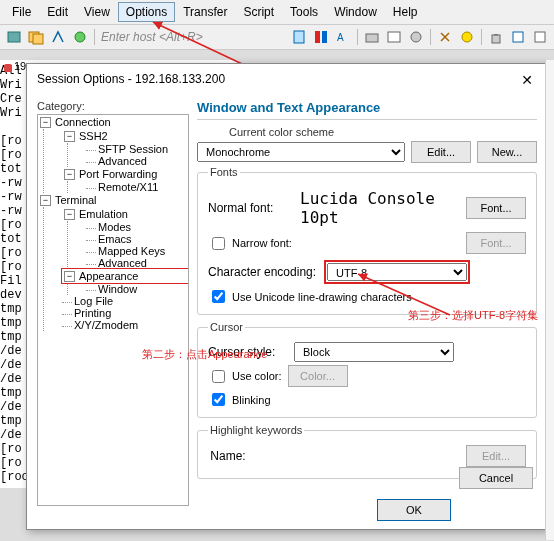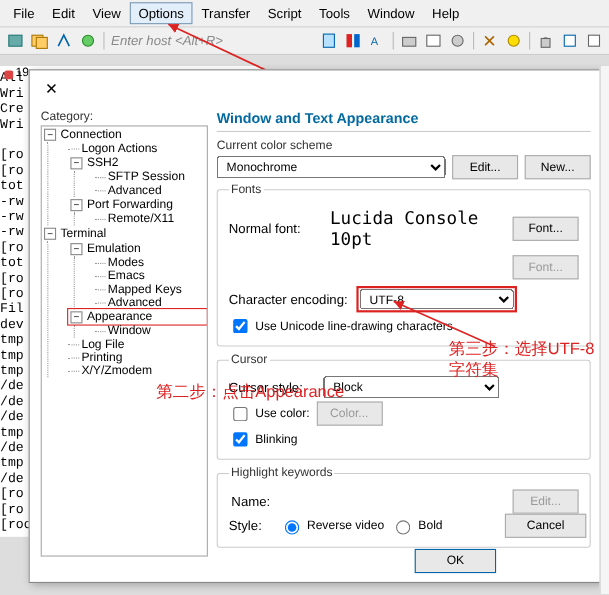--- a/index.html
+++ b/index.html
@@ -22,34 +22,34 @@
   .tree li { padding:0; position:relative;}
   .tree .node { display:flex; align-items:center; padding:1px 2px;}
   .tree .tgl { width:9px; height:9px; border:1px solid #888; display:inline-flex; align-items:center; justify-content:center; font-size:9px; line-height:9px; margin-right:4px; background:#fff;}
   .tree .children { padding-left:18px; border-left:1px dotted #999; margin-left:5px;}
   .tree .leaf::before { content:""; display:inline-block; width:10px; border-top:1px dotted #999; margin-right:2px; vertical-align:middle;}
   .tree .sel { outline:1px solid #d22; outline-offset:0;}
   .right-pane { flex:1; margin-left:8px; position:relative;}
   fieldset { border:1px solid #ccc; border-radius:3px; margin:0 0 6px 0; padding:6px 10px 8px 10px;}
   legend { color:#333; font-size:11px;}
   .section-head { color:#0369a1; font-weight:bold; font-size:13px; border-bottom:1px solid #ccc; padding-bottom:4px; margin-bottom:6px;}
-  .section-label { font-size:11px; color:#333; margin-bottom:2px;}
+  .section-label { font-size:11px; color:#333; margin-bottom:2px;margin-left:32px;}
   .row { display:flex; align-items:center; gap:6px; margin:3px 0;}
   select, input[type=text]{ font-size:11px; padding:2px 4px;}
   .combo { flex:1; height:20px;}
   button.winbtn { background:#e8e8e8; border:1px solid #aaa; height:22px; font-size:11px; padding:0 11px; min-width:60px;}
   button.winbtn:disabled{ color:#999;}
   .normal-font-box { flex:1; background:#fff; padding:2px 6px; font-family:"Lucida Console",monospace; font-size:16px;}
   .chk { display:flex; align-items:center; gap:4px; font-size:11px;}
   .encode-sel-box { border:2px solid #d22; padding:1px; display:inline-block;}
   .encode-sel { width:140px; height:18px;}
   .radio { display:flex; align-items:center; gap:4px; font-size:11px;}
   .dlg-foot { position:absolute; bottom:8px; right:14px; display:flex; gap:8px;}
   .dlg-foot .winbtn { min-width:74px;}
-  .annot { position:absolute; color:#d22; font-size:15px; font-family:"Microsoft YaHei",sans-serif; pointer-events:none;}
+  .annot { position:absolute; color:#d22; font-size:11px; font-family:"Microsoft YaHei",sans-serif; pointer-events:none;}
   .arrow { position:absolute; pointer-events:none;}
 </style>
 </head>
 <body>
 
 <div class="menubar">
   <span>File</span>
   <span>Edit</span>
   <span>View</span>
   <span class="active">Options</span>
@@ -155,35 +155,35 @@
       <marker id="ah1" markerWidth="8" markerHeight="8" refX="6" refY="3" orient="auto">
         <path d="M0 0 L6 3 L0 6 Z" fill="#d22"></path>
       </marker>
     </defs>
     <line x1="110" y1="50" x2="8" y2="2" stroke="#d22" stroke-width="1.5" marker-end="url(#ah1)"></line>
   </svg>
 <div class="annot" style="left:260px; top:66px;">第一步：选择Session Options</div>
 
 <div class="dialog">
   <div class="dlg-title">
+    <span>Session Options - 192.168.133.200</span>
     <span class="dlg-close">✕</span>
   </div>
   <div class="dlg-body">
 
     <div class="tree-wrap">
       <div class="cat-label">Category:</div>
       <div class="tree">
         <ul>
           <li>
               <div class="node">
                 <span class="tgl">−</span>
                 <span>Connection</span>
               </div>
             <ul class="children">
-              <li class="leaf"><span>Logon Actions</span></li>
               <li>
                   <div class="node">
                     <span class="tgl">−</span>
                     <span>SSH2</span>
                   </div>
                 <ul class="children">
                   <li class="leaf"><span>SFTP Session</span></li>
                   <li class="leaf"><span>Advanced</span></li>
                 </ul>
                 </li>
@@ -245,20 +245,24 @@
       </div>
 
       <fieldset>
         <legend>Fonts</legend>
         <div class="row">
           <span style="width:80px;">Normal font:</span>
           <span class="normal-font-box">Lucida Console 10pt</span>
           <button class="winbtn">Font...</button>
         </div>
         <div class="row">
+          <label class="chk">
+              <input type="checkbox" style="">
+              <span>Narrow font:</span>
+            </label>
           <span style="flex:1"></span>
           <button class="winbtn" disabled="">Font...</button>
         </div>
         <div class="row" style="margin-top:6px;">
           <span style="width:110px;">Character encoding:</span>
           <span class="encode-sel-box"><select class="encode-sel"><option>UTF-8</option></select></span>
         </div>
         <label class="chk">
             <input type="checkbox" checked="" style="">
             <span>Use Unicode line-drawing characters</span>
@@ -283,31 +287,20 @@
             <span>Blinking</span>
           </label>
       </fieldset>
 
       <fieldset>
         <legend>Highlight keywords</legend>
         <div class="row">
           <span style="width:40px;text-align:center;">Name:</span>
           <span style="flex:1"></span>
           <button class="winbtn" disabled="">Edit...</button>
-        </div>
-        <div class="row">
-          <span style="width:40px;">Style:</span>
-          <label class="radio">
-              <input type="radio" name="hs" checked="" style="">
-              <span>Reverse video</span>
-            </label>
-          <label class="radio">
-              <input type="radio" name="hs" style="">
-              <span>Bold</span>
-            </label>
         </div>
       </fieldset>
     </div>
   </div>
   <div class="dlg-foot">
     <button class="winbtn" style="border:1px solid #06a;margin-top:32px;">OK</button>
     <button class="winbtn">Cancel</button>
   </div>
 </div>
 

